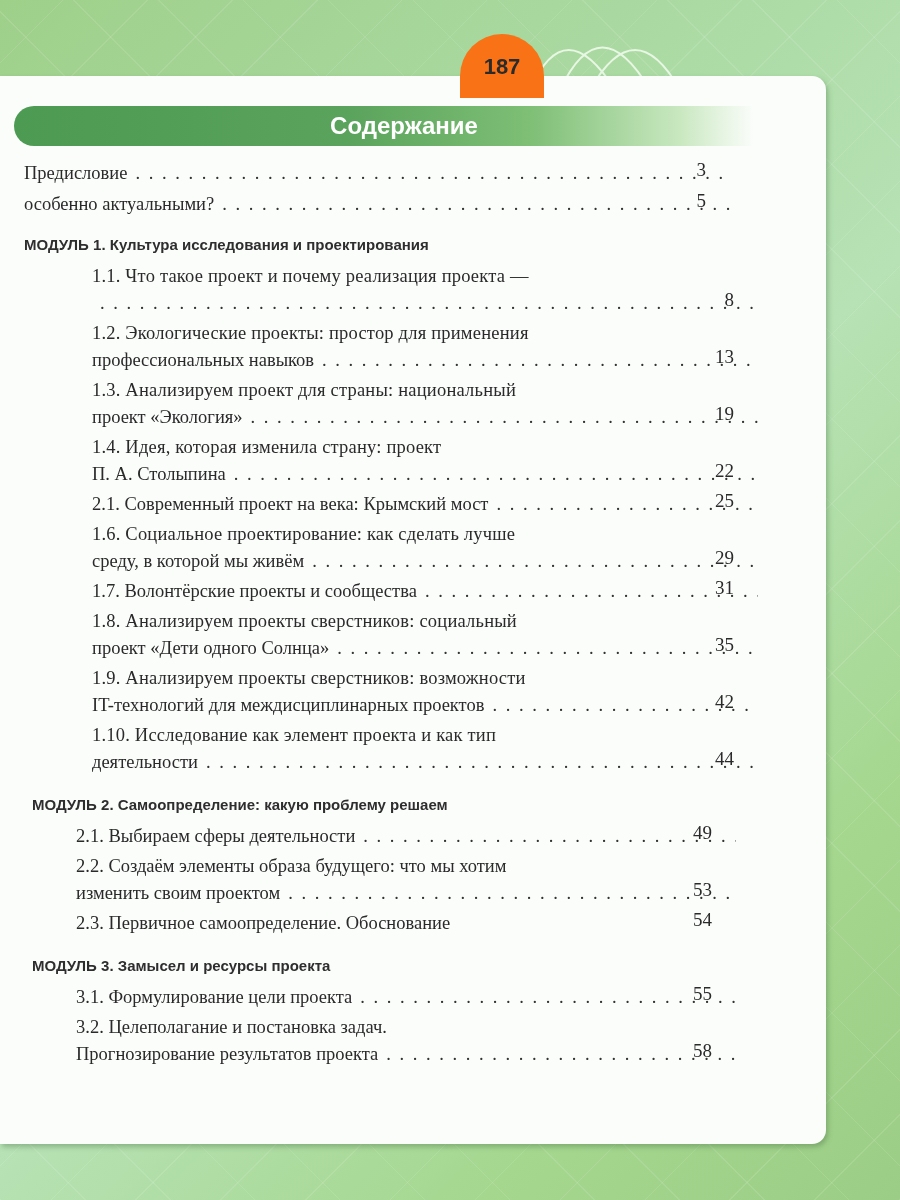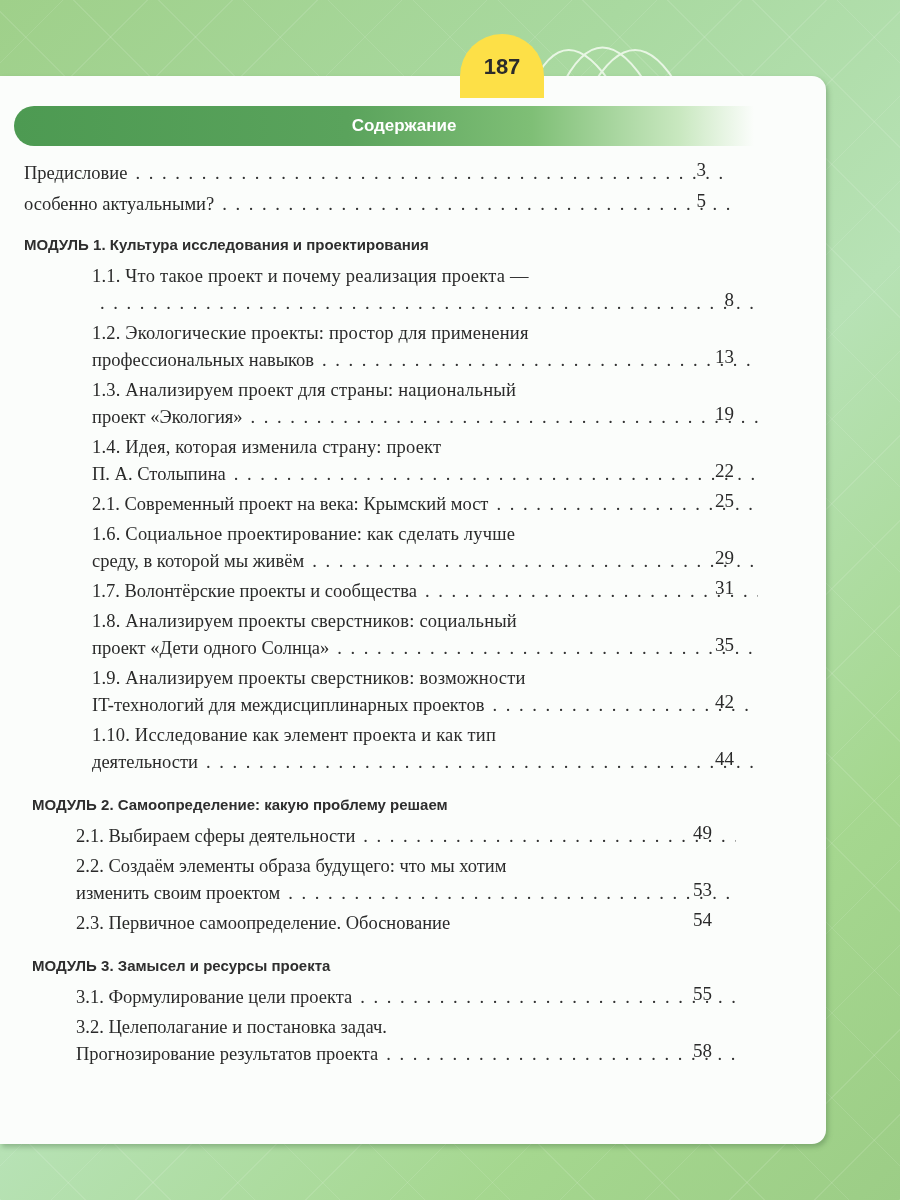--- a/index.html
+++ b/index.html
@@ -8,36 +8,36 @@
     background:
       repeating-linear-gradient(45deg, rgba(255,255,255,0.10) 0 1px, transparent 1px 60px),
       repeating-linear-gradient(-45deg, rgba(255,255,255,0.10) 0 1px, transparent 1px 60px),
       linear-gradient(135deg, #9fd08a 0%, #a9d9a0 30%, #b7e2b5 55%, #a5d78f 80%, #9ccd86 100%);
     font-family: "Liberation Serif", "DejaVu Serif", serif;
     color: #2a2a2a;
   }
   .arcs { position: absolute; left: 520px; top: 20px; width: 180px; height: 70px; }
   .tab {
     position: absolute; left: 460px; top: 34px; width: 84px; height: 64px;
-    background: #fde047; border-radius: 42px 42px 0 0;
+    background: #f97316; border-radius: 42px 42px 0 0;
     display: flex; justify-content: center; padding-top: 20px; box-sizing: border-box;
   }
   .page-num { font-family: "Liberation Sans", "DejaVu Sans", sans-serif; font-weight: bold; font-size: 22px; color: #2b2b2b; }
   .card {
     position: absolute; left: 0; top: 76px; width: 826px; height: 1068px;
     background: #fbfdfb; border-radius: 0 14px 14px 0;
     box-shadow: 2px 3px 5px rgba(60,100,60,0.35);
   }
   .title-bar {
     position: absolute; left: 14px; top: 106px; width: 740px; height: 40px;
     border-radius: 20px 0 0 20px;
     background: linear-gradient(90deg, #4d9a52 0%, #5aa35c 45%, #7fbf76 70%, #c9e8c0 90%, rgba(240,250,240,0) 100%);
     display: flex; align-items: center; justify-content: center;
   }
-  .title-text { font-family: "Liberation Sans", "DejaVu Sans", sans-serif; font-weight: bold; font-size: 17px; color: #ffffff; margin-left: 40px; }
+  .title-text { font-family: "Liberation Sans", "DejaVu Sans", sans-serif; font-weight: bold; font-size: 24px; color: #ffffff; margin-left: 40px; }
   .toc { position: absolute; left: 0; top: 160px; width: 826px; }
   .entry { position: relative; font-size: 18.5px; line-height: 27px; }
   .entry .line { display: block; white-space: nowrap; }
   .entry .last { display: flex; align-items: flex-end; }
   .entry .dots { flex: 1; overflow: hidden; white-space: nowrap; letter-spacing: 2px; color: #333; margin: 0 6px 0 8px; }
   .entry .dots::after { content: " . . . . . . . . . . . . . . . . . . . . . . . . . . . . . . . . . . . . . . . . . . . . . . . . . . . . . . . . . . . . . . . . . . . . . . . . . . . . . . . . . . . . . . ."; }
   .entry .pnum { position: absolute; right: 30px; bottom: 4px; font-size: 19px; }
   .lvl0 { margin-left: 24px; width: 712px; margin-bottom: 4px; }
   .lvl1 { margin-left: 92px; width: 672px; margin-bottom: 3px; }
   .lvl1 .line { letter-spacing: 0.2px; }

